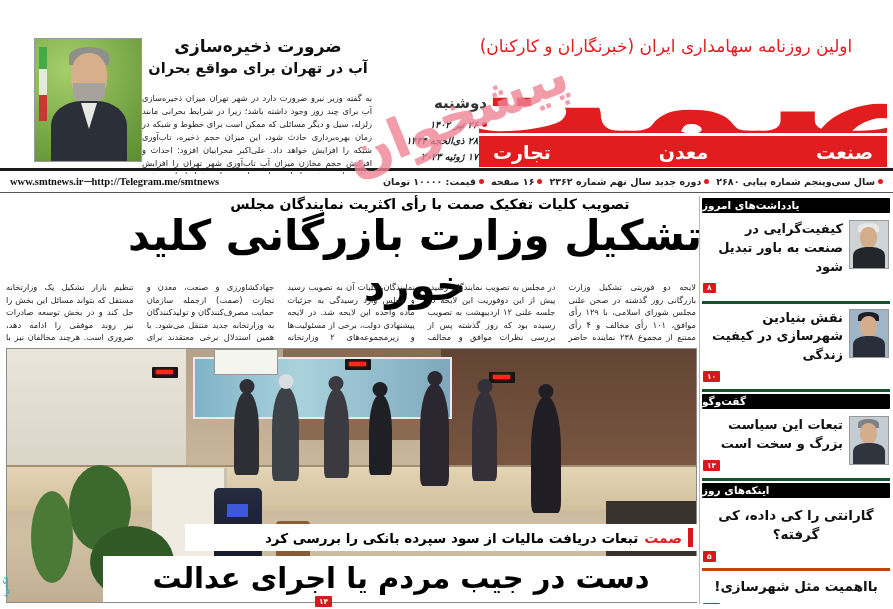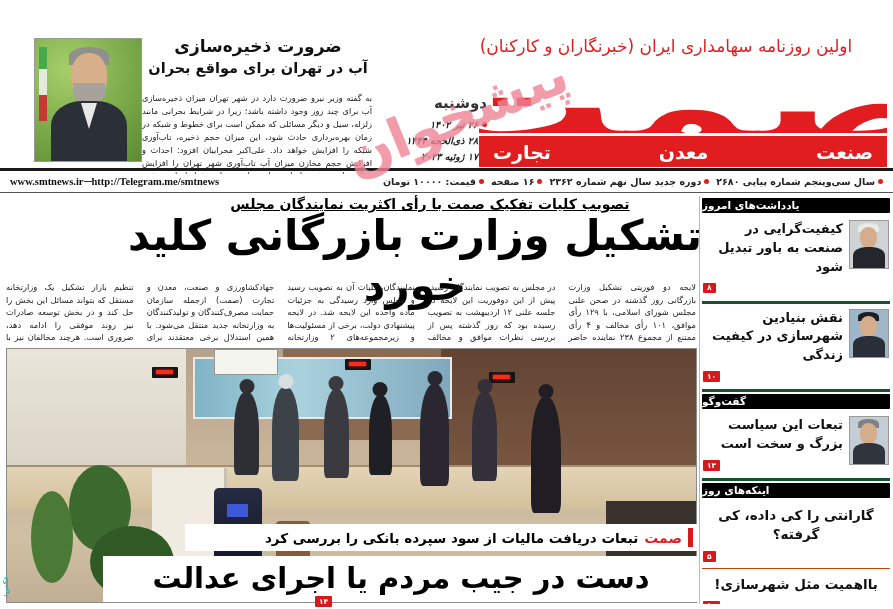--- a/index.html
+++ b/index.html
@@ -44,21 +44,21 @@
   .rule-top{top:168px;left:0;right:0;height:3px;background:#1a1a1a;}
   .infoline{top:171px;left:0;right:0;height:22px;border-bottom:1px solid #555;display:flex;
             justify-content:space-between;align-items:center;padding:0 10px;box-sizing:border-box;}
   .issue{display:flex;align-items:center;gap:7px;font-size:9.5px;font-weight:700;color:#222;}
   .issue .seg{display:flex;align-items:center;gap:3px;}
   .urls{direction:ltr;display:flex;align-items:center;font-size:10.5px;color:#111;
         font-family:"Liberation Serif","DejaVu Serif",serif;font-weight:700;}
   .sep{width:8px;height:1px;background:#333;}
 
   
-  .kicker{top:196px;left:160px;width:540px;text-align:center;font-size:14px;font-weight:700;color:#000;text-decoration:underline;}
+  .kicker{top:196px;left:160px;width:540px;text-align:center;font-size:14px;font-weight:700;color:#000;}
   .headline{top:211px;left:128px;width:574px;text-align:center;font-size:42px;font-weight:700;color:#000;
             letter-spacing:-1px;line-height:1.2;}
   .leadbody{top:273px;left:6px;width:690px;height:72px;column-count:5;column-gap:13px;
             font-size:8.3px;line-height:1.5;text-align:justify;color:#222;overflow:hidden;}
 
   
   .photo{top:348px;left:6px;width:691px;height:255px;border:1px solid #8c8c8c;box-sizing:border-box;
          overflow:hidden;background:linear-gradient(180deg,#b5a28a,#c8b59a 45%,#cfbfa3 75%,#c1af93);}
   .photo span{position:absolute;display:block;}
   .ph-wall-left{left:0;top:0;width:26%;height:58%;background:linear-gradient(180deg,#e9e5da,#d6d0c2);}
@@ -97,21 +97,21 @@
   .sb-band{background:#000000;color:#fff;font-size:10.5px;font-weight:700;text-align:left;
            height:15px;line-height:15px;border-radius:1px;margin:2px 0;}
   .sb-item{position:relative;border-bottom:3px solid #14532d;padding:5px 1px 4px;overflow:hidden;}
   .sb-photo{float:left;margin-right:6px;margin-bottom:2px;width:38px;height:47px;border:1px solid #9a9a9a;
             position:relative;overflow:hidden;float:right;margin-right:0;margin-left:6px;}
   .sb-photo .h{position:absolute;left:10px;top:6px;width:17px;height:21px;border-radius:46%;background:#d3ad8c;}
   .sb-photo .hair{position:absolute;left:8px;top:2px;width:21px;height:9px;border-radius:50% 50% 0 0;}
   .sb-photo .s{position:absolute;left:3px;top:26px;width:32px;height:22px;border-radius:40% 40% 0 0;}
   .sb-title{font-size:13px;font-weight:700;line-height:1.45;color:#111;text-align:right;}
   .sb-chiprow{text-align:left;margin-top:1px;}
-  .sb-report{position:relative;border-bottom:1px solid #c2410c;padding:6px 1px 3px;text-align:center;}
+  .sb-report{position:relative;border-bottom:3px solid #c2410c;padding:6px 1px 3px;text-align:center;}
   .sb-report .sb-title{text-align:center;font-size:13.5px;}
 
   
   .watermark{top:84px;left:392px;width:200px;z-index:30;pointer-events:none;color:#ef8496;}
   .wm-fa{font-size:54px;font-weight:700;transform:rotate(-22deg);display:inline-block;opacity:.8;
          margin-right:18px;text-shadow:0 0 1px #ef8496;}
   .wm-en{direction:ltr;font-size:15px;font-weight:700;opacity:.85;margin-top:2px;
          font-family:"Liberation Sans","DejaVu Sans",sans-serif;}
 </style>
 </head>

